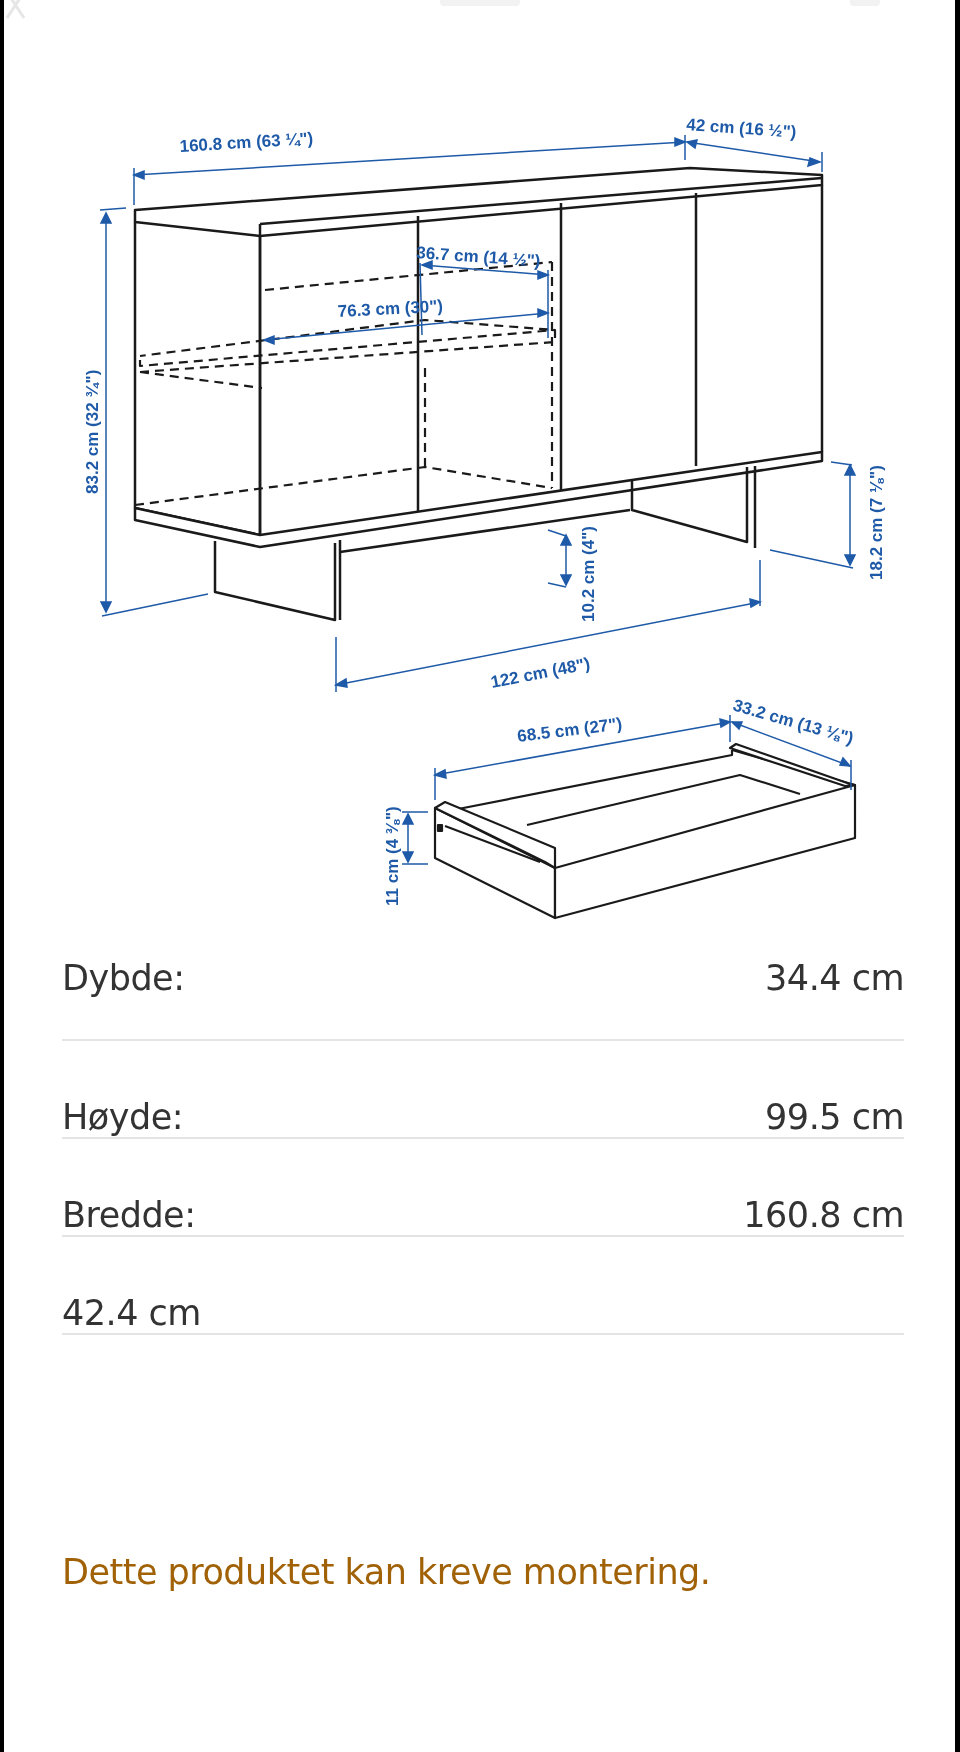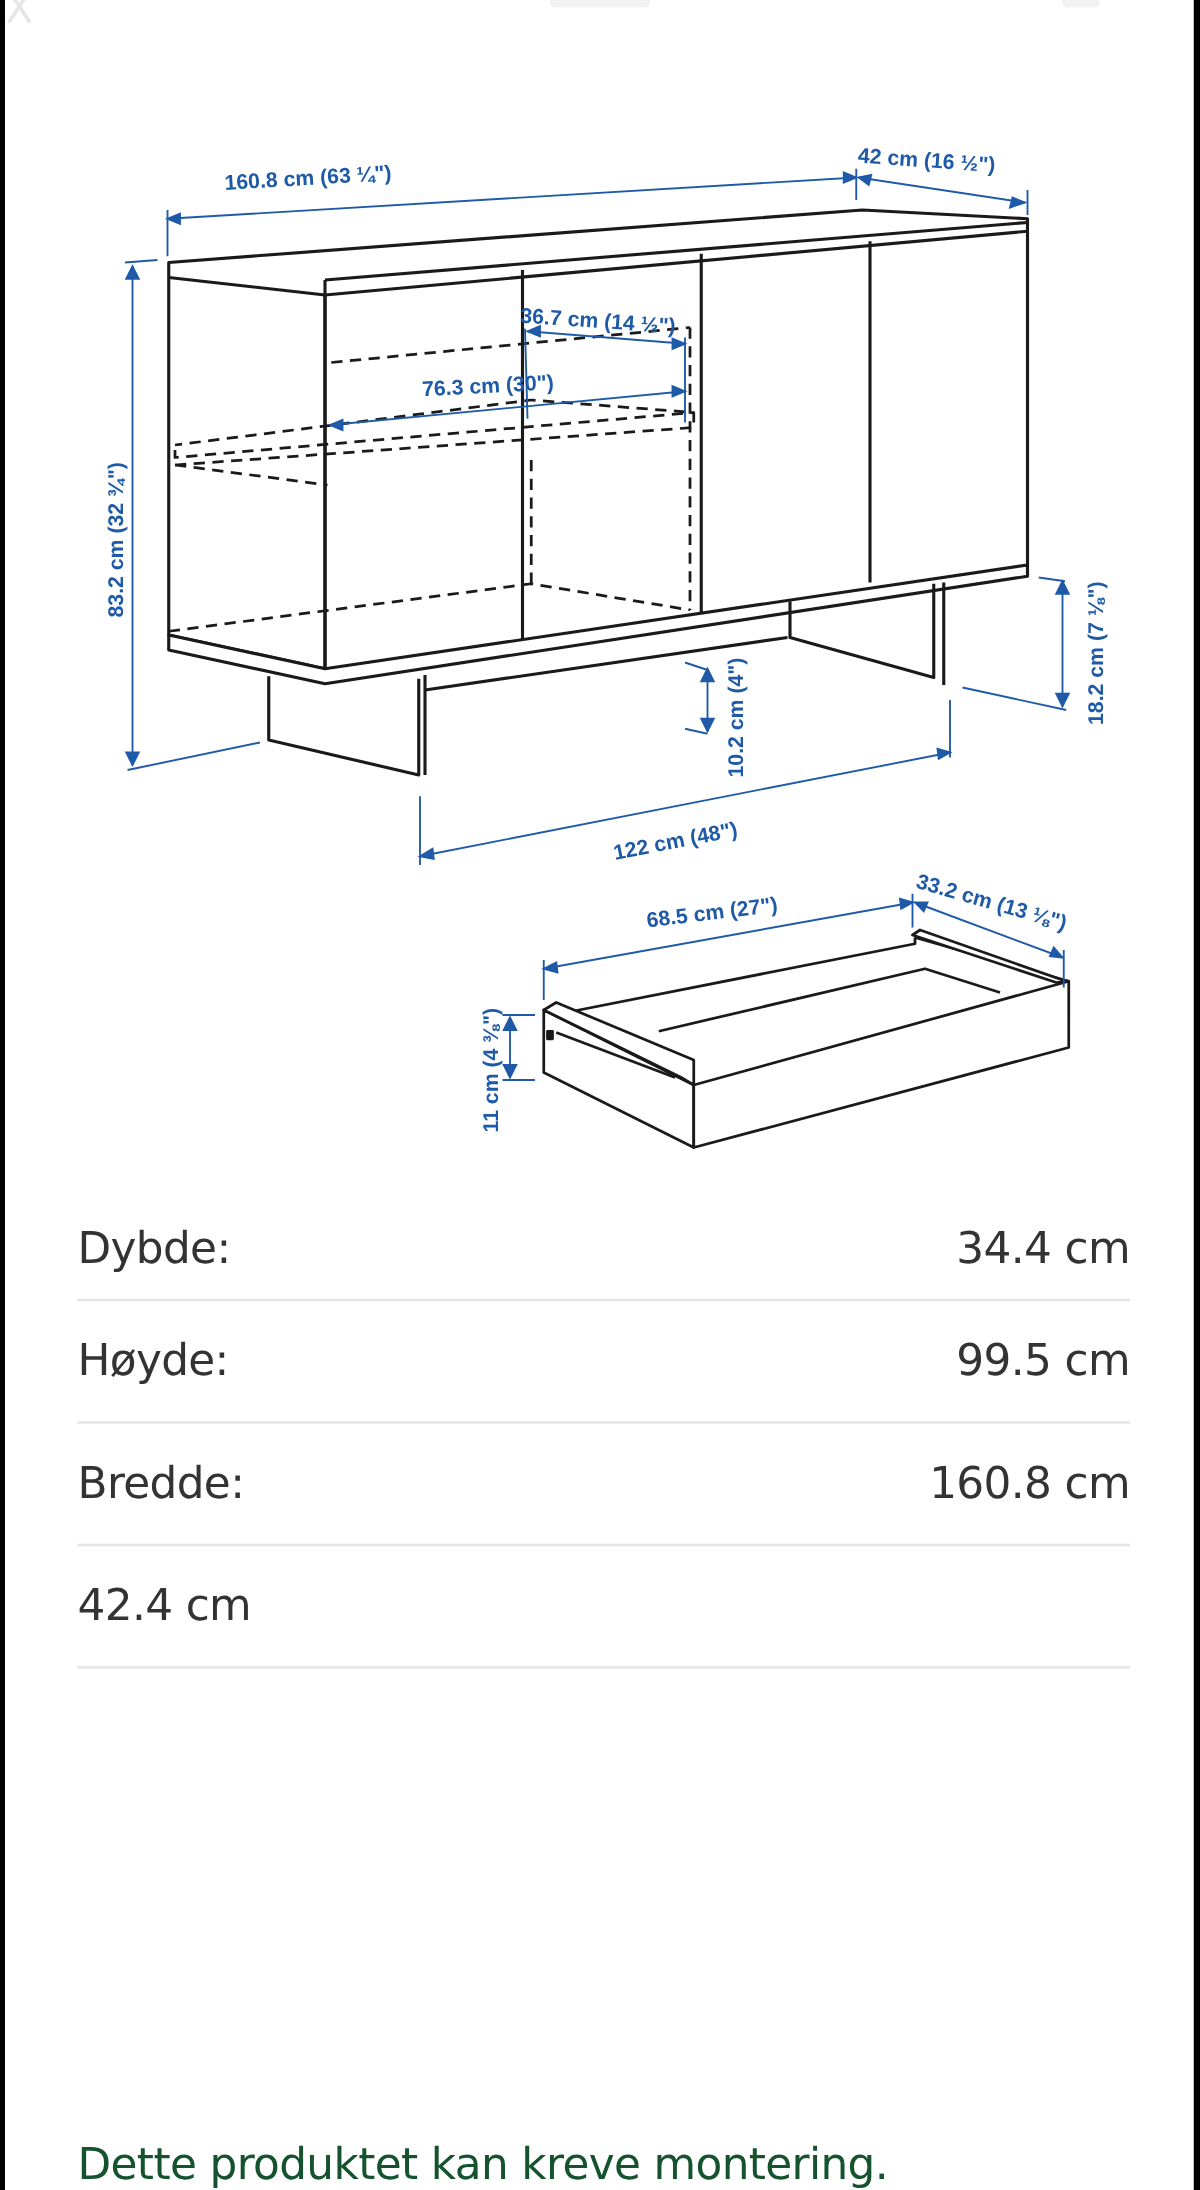--- a/index.html
+++ b/index.html
@@ -23,32 +23,32 @@
     }
     .diagram svg { width: 960px; height: 870px; display: block; }
     .dim-text {
       font-family: "Liberation Sans", "DejaVu Sans", sans-serif;
       font-weight: bold; font-size: 17px; fill: #1e5aa8;
     }
     .specs {
       position: absolute; left: 62px; top: 958px; width: 842px;
     }
     .spec-row {
-      display: flex; justify-content: space-between; align-items: center;
+      display: flex; justify-content: space-between; align-items: flex-end;
       height: 96px; border-bottom: 2px solid #e4e4e4;
       font-size: 35px; color: #333333;
       font-family: "DejaVu Sans", sans-serif;
       letter-spacing: -0.5px;
     }
-    .spec-row:first-child { height: 81px; align-items: center; padding-top: 0; }
+    .spec-row:first-child { height: 81px; align-items: flex-start; padding-top: 0; }
     .spec-label { white-space: nowrap; }
     .spec-value { white-space: nowrap; text-align: right; }
     .note {
-      position: absolute; left: 62px; top: 1712px;
-      font-size: 35px; color: #14532d;
+      position: absolute; left: 62px; top: 1552px;
+      font-size: 35px; color: #a16207;
       font-family: "DejaVu Sans", sans-serif; letter-spacing: -0.5px;
     }
   </style>
 </head>
 <body>
 
 <div class="left-edge"></div>
 <div class="right-edge"></div>
 
 <div class="close-btn">

